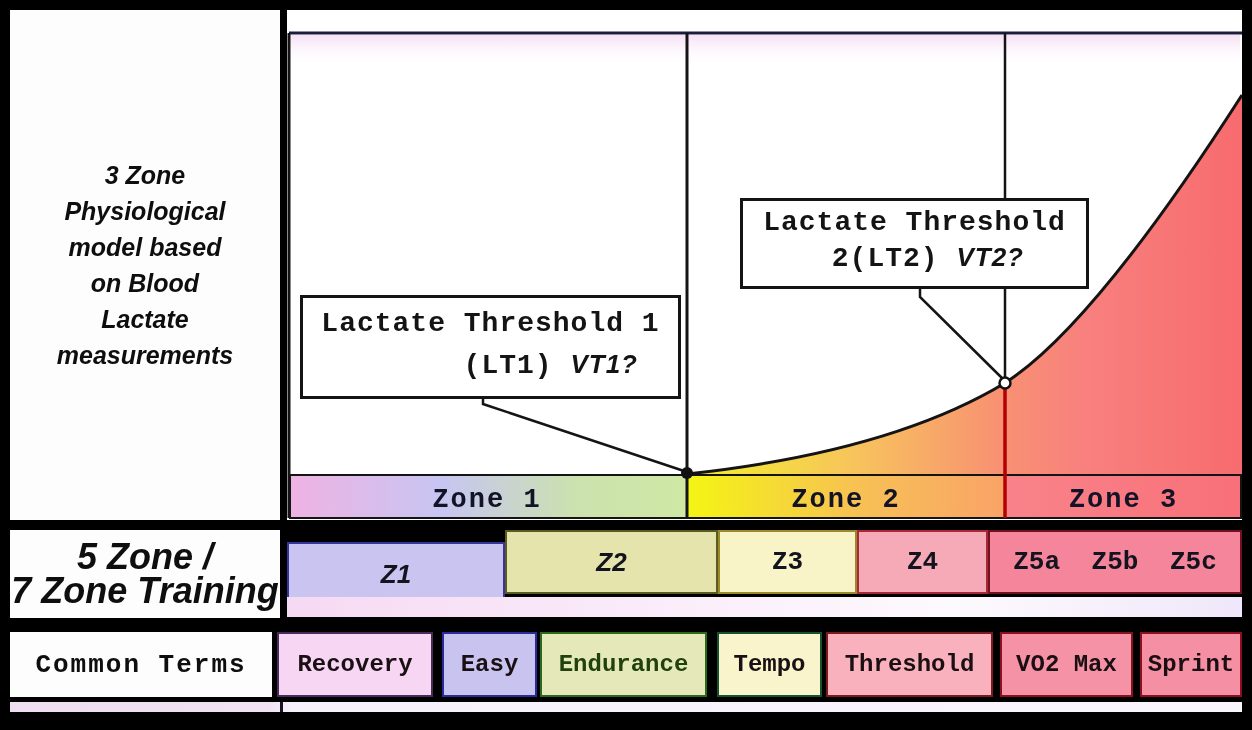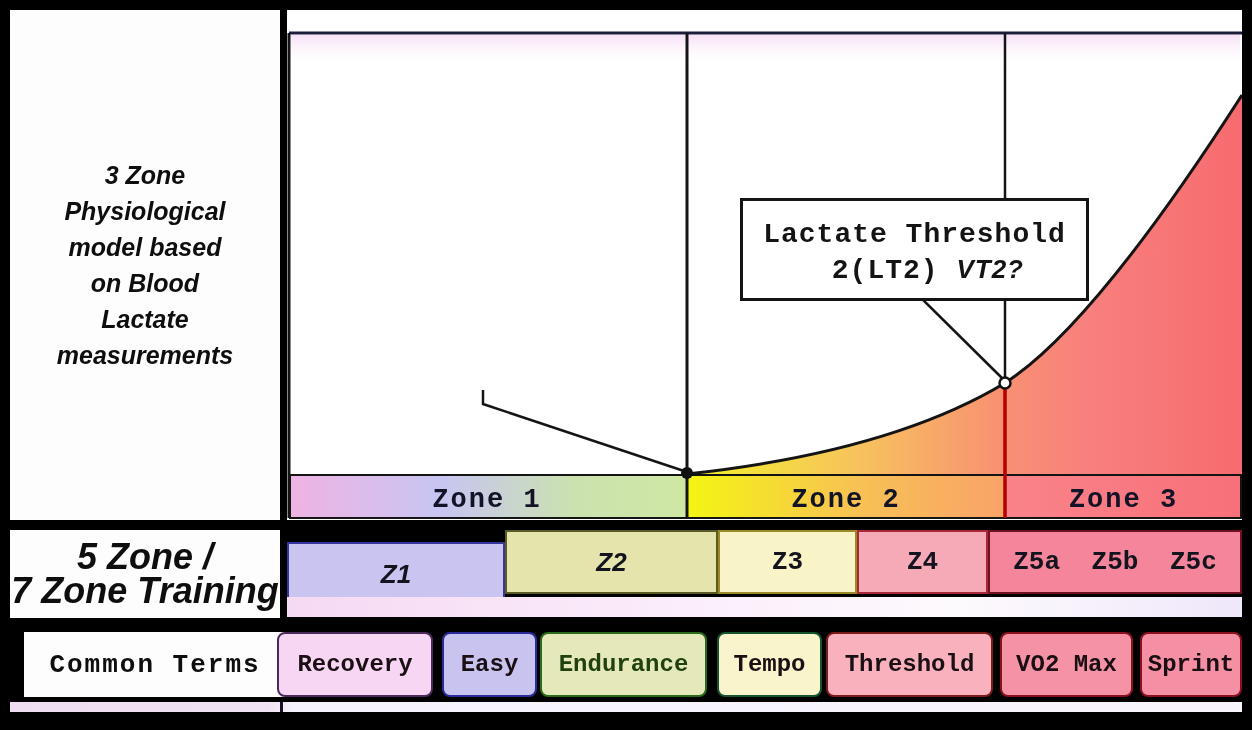--- a/index.html
+++ b/index.html
@@ -18,38 +18,38 @@
   #chart svg{position:absolute;left:0;top:0;z-index:1;}
   .zone-band-label{position:absolute;z-index:2;top:466px;height:48px;display:flex;align-items:center;justify-content:center;
                    font-size:27px;color:#131328;letter-spacing:2px;}
   .callout{position:absolute;z-index:3;background:#ffffff;border:3px solid #141414;color:#141414;}
   .callout .l1{text-align:center;font-size:28px;letter-spacing:1px;}
   .callout .l2{font-size:28px;letter-spacing:1px;text-align:right;}
   .callout .it{font-style:italic;font-family:"Liberation Sans","DejaVu Sans",sans-serif;font-size:26px;}
   #callout-lt1{left:13px;top:285px;width:375px;height:93px;padding-top:5px;}
   #callout-lt1 .l1,#callout-lt1 .l2{line-height:41px;}
   #callout-lt1 .l2{padding-right:40px;}
-  #callout-lt2{left:453px;top:188px;width:343px;height:80px;padding-top:17px;}
+  #callout-lt2{left:453px;top:188px;width:343px;height:80px;padding-top:5px;}
   #callout-lt2 .l1,#callout-lt2 .l2{line-height:34px;}
   #callout-lt2 .l2{padding-right:62px;}
   
   #training-label{left:10px;top:530px;width:270px;height:88px;display:flex;flex-direction:column;
                   align-items:center;justify-content:center;}
   #training-label .txt{font-size:36px;line-height:34px;color:#0e0e0e;text-align:center;}
   .zcell{top:530px;height:64px;font-size:26px;color:#14141e;}
   #z1{left:287px;width:218px;background:#c9c5f0;border:2px solid #34349a;margin-top:12px;}
   #z2{left:505px;width:213px;background:#e4e4ac;border:2px solid #5a5a22;}
   #z3{left:718px;width:139px;background:#f9f4c8;border:2px solid #9a8a28;}
   #z4{left:857px;width:131px;background:#f6aab8;border:2px solid #a82838;}
   #z5{left:988px;width:254px;background:#f4859b;border:2px solid #701020;word-spacing:16px;}
   #row2-strip{left:287px;top:597px;width:955px;height:20px;
               background:linear-gradient(90deg,#f6d9f3 0%,#fbeffb 45%,#fdfafd 70%,#efe7fa 100%);}
   
-  #terms-label{left:24px;top:632px;width:262px;height:65px;font-size:26px;color:#0e0e0e;letter-spacing:2px;}
-  .tcell{top:632px;height:65px;font-size:24px;color:#1a1014;border-radius:8px;}
+  #terms-label{left:10px;top:632px;width:262px;height:65px;font-size:26px;color:#0e0e0e;letter-spacing:2px;}
+  .tcell{top:632px;height:65px;font-size:24px;color:#1a1014;}
   #term-recovery{left:277px;width:156px;background:#f7d6f4;border:2px solid #4a2a5a;}
   #term-easy{left:442px;width:95px;background:#c9c3ef;border:2px solid #2a2a9a;}
   #term-endurance{left:540px;width:167px;background:#e5e9ba;border:2px solid #2a6a1a;color:#20400e;}
   #term-tempo{left:717px;width:105px;background:#faf4cd;border:2px solid #14532d;}
   #term-threshold{left:826px;width:167px;background:#f9b2bd;border:2px solid #7a1a1a;}
   #term-vo2max{left:1000px;width:133px;background:#f692a5;border:2px solid #8a1020;}
   #term-sprint{left:1140px;width:102px;background:#f58fa3;border:2px solid #8a1020;}
   #bottom-strip{left:10px;top:702px;width:1232px;height:10px;
                 background:linear-gradient(90deg,#eeddf0 0%,#f0e2f2 21%,#f6f2fc 23%,#f8f5fd 100%);}
   #bottom-strip .div{position:absolute;left:270px;top:0;width:3px;height:10px;background:#1a1028;}
@@ -119,20 +119,24 @@
       <polyline points="633,272 633,287 718,371" fill="none" stroke="#141414" stroke-width="2.5"></polyline>
 
       <circle cx="400" cy="463" r="6" fill="#111111"></circle>
       <circle cx="718" cy="373" r="5.5" fill="#ffffff" stroke="#111111" stroke-width="2.5"></circle>
     </svg>
 
     <div class="zone-band-label mono" style="left:0;width:400px">Zone 1</div>
     <div class="zone-band-label mono" style="left:400px;width:318px">Zone 2</div>
     <div class="zone-band-label mono" style="left:718px;width:237px">Zone 3</div>
 
+    <div id="callout-lt1" class="callout mono">
+      <div class="l1">Lactate Threshold 1</div>
+      <div class="l2"><span>(LT1)</span> <span class="it">VT1?</span></div>
+    </div>
     <div id="callout-lt2" class="callout mono">
       <div class="l1">Lactate Threshold</div>
       <div class="l2"><span>2(LT2)</span> <span class="it">VT2?</span></div>
     </div>
   </div>
 
   <div id="training-label" class="abs white-panel">
     <div class="txt sansit" style="white-space:pre-line">5 Zone /
 7 Zone Training</div>
   </div>

